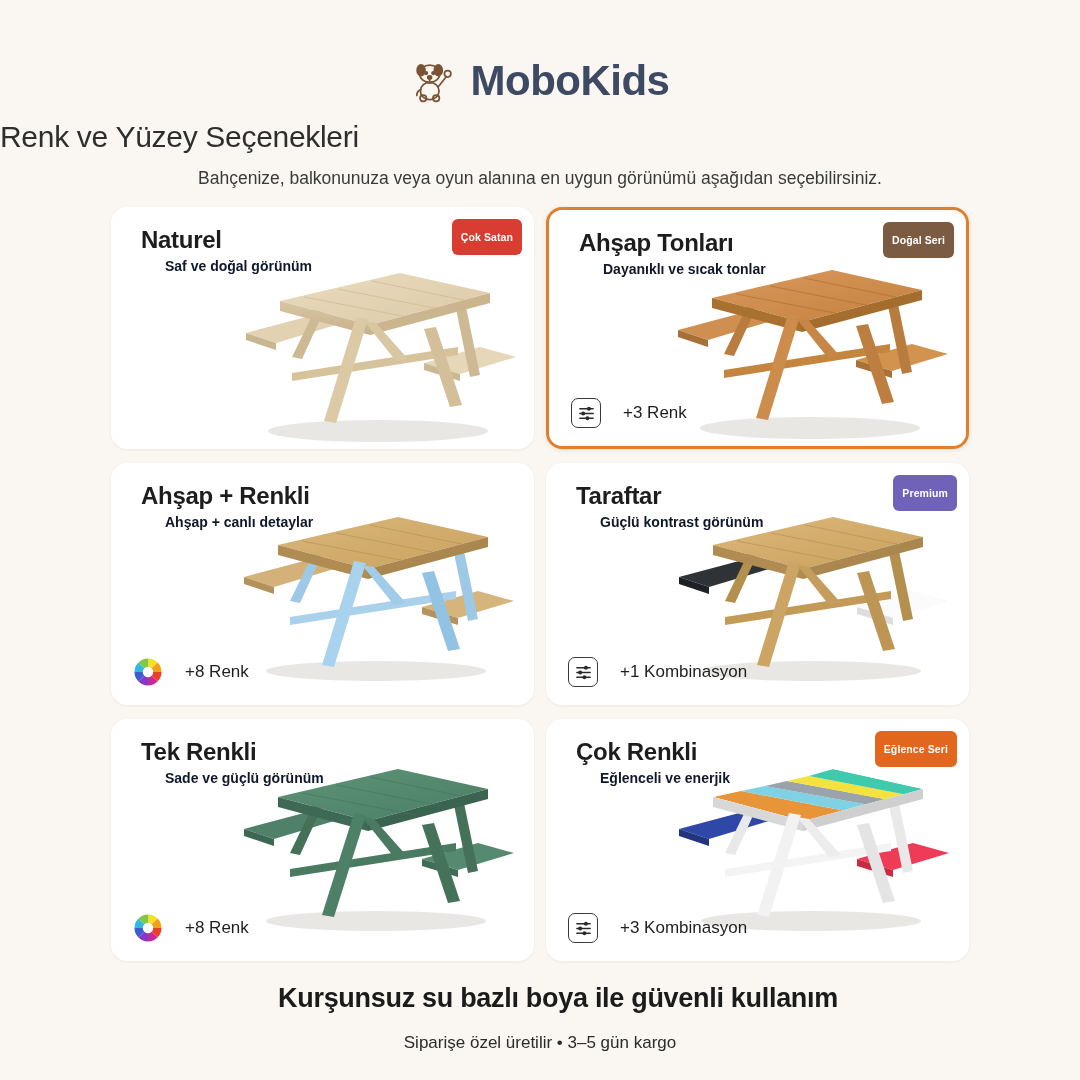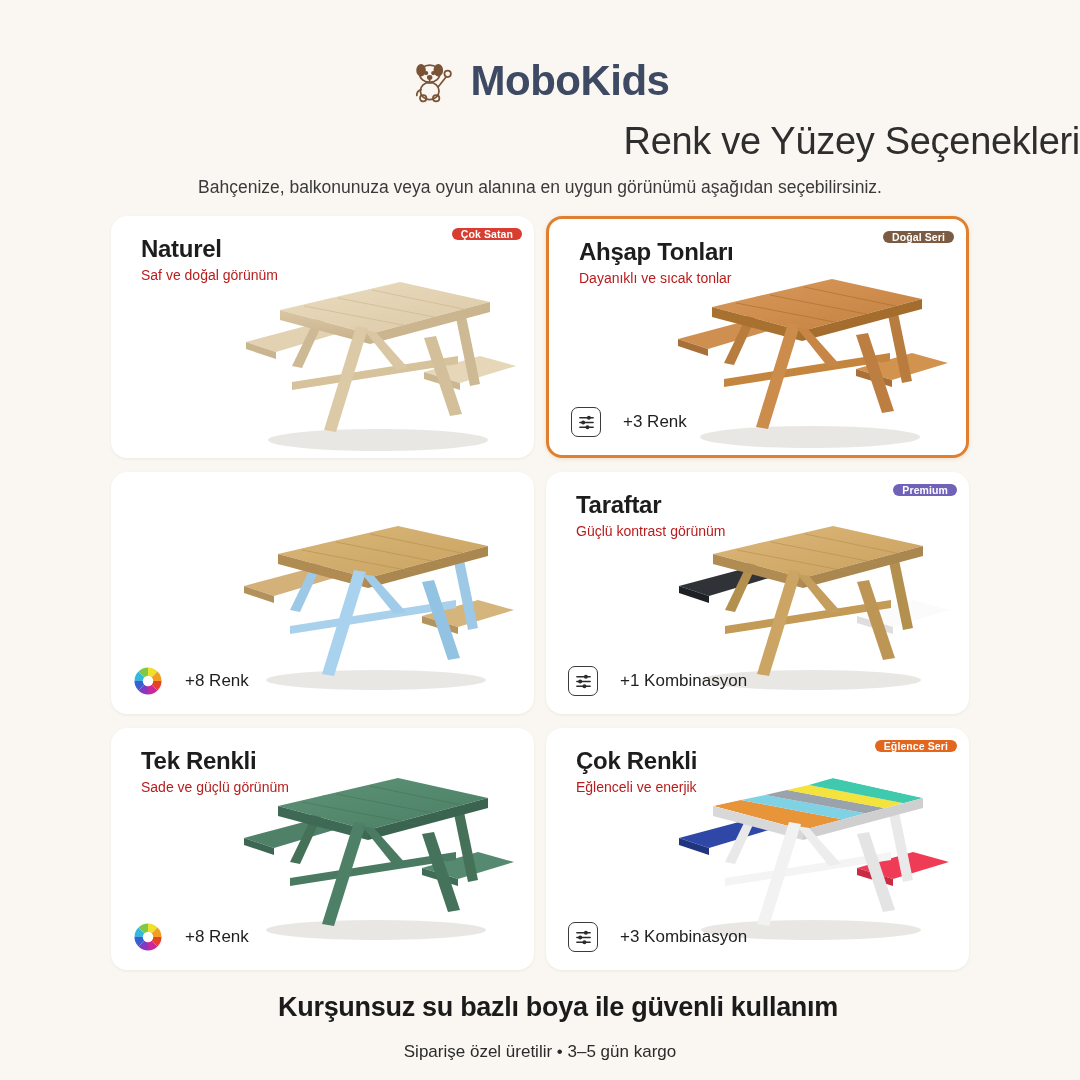--- a/index.html
+++ b/index.html
@@ -36,22 +36,22 @@
   }
   .brand-name {
     font-size: 42px;
     font-weight: 700;
     color: #3e4a63;
     letter-spacing: -0.5px;
     line-height: 1;
   }
 
   .headline {
-    text-align: right;
-    font-size: 38px;
+    text-align: left;
+    font-size: 30px;
     font-weight: 400;
     color: #2e2e2e;
     margin-top: 16px;
     letter-spacing: -0.3px;
   }
 
   .subheadline {
     text-align: center;
     font-size: 17.5px;
     font-weight: 400;
@@ -89,34 +89,35 @@
   }
   .card-title {
     font-size: 24px;
     font-weight: 700;
     color: #1d1d1d;
     letter-spacing: -0.3px;
     line-height: 1.1;
   }
   .card-sub {
     font-size: 14px;
-    font-weight: 400;
-    color: #b91c1c;
+    font-weight: 700;
+    color: #0f172a;
     margin-top: 5px;
+    margin-left: 24px;
   }
 
   .badge {
     position: absolute;
     top: 12px;
     right: 12px;
     z-index: 5;
     font-size: 10.5px;
     font-weight: 700;
     color: #fff;
-    padding: 0 9px;
+    padding: 12px 9px;
     border-radius: 6px;
     white-space: nowrap;
     letter-spacing: 0.1px;
   }
 
   
   .option-row {
     position: absolute;
     left: 22px;
     bottom: 18px;
@@ -311,20 +312,24 @@
             <circle cx="12.5" cy="5" r="2.1" fill="#2b2b2b"></circle>
             <circle cx="6.5" cy="10" r="2.1" fill="#2b2b2b"></circle>
             <circle cx="11" cy="15" r="2.1" fill="#2b2b2b"></circle>
           </svg>
         </span>
         <span class="option-label">+3 Renk</span>
       </div>
     </div>
 
     <div class="card">
+      <div class="card-head">
+        <div class="card-title">Ahşap + Renkli</div>
+        <div class="card-sub">Ahşap + canlı detaylar</div>
+      </div>
       <div class="table-art art-r2">
         <svg viewBox="0 0 300 180">
           <defs>
             <linearGradient id="gWoodTop" x1="0" y1="0" x2="1" y2="1">
               <stop offset="0%" stop-color="#d9b77a"></stop>
                 <stop offset="100%" stop-color="#c9a25f"></stop>
             </linearGradient>
           </defs>
           <ellipse cx="150" cy="166" rx="110" ry="10" fill="#cfcac4" opacity="0.45"></ellipse>
           <polygon points="18,72 78,56 108,64 48,82" fill="#d3b179"></polygon>

